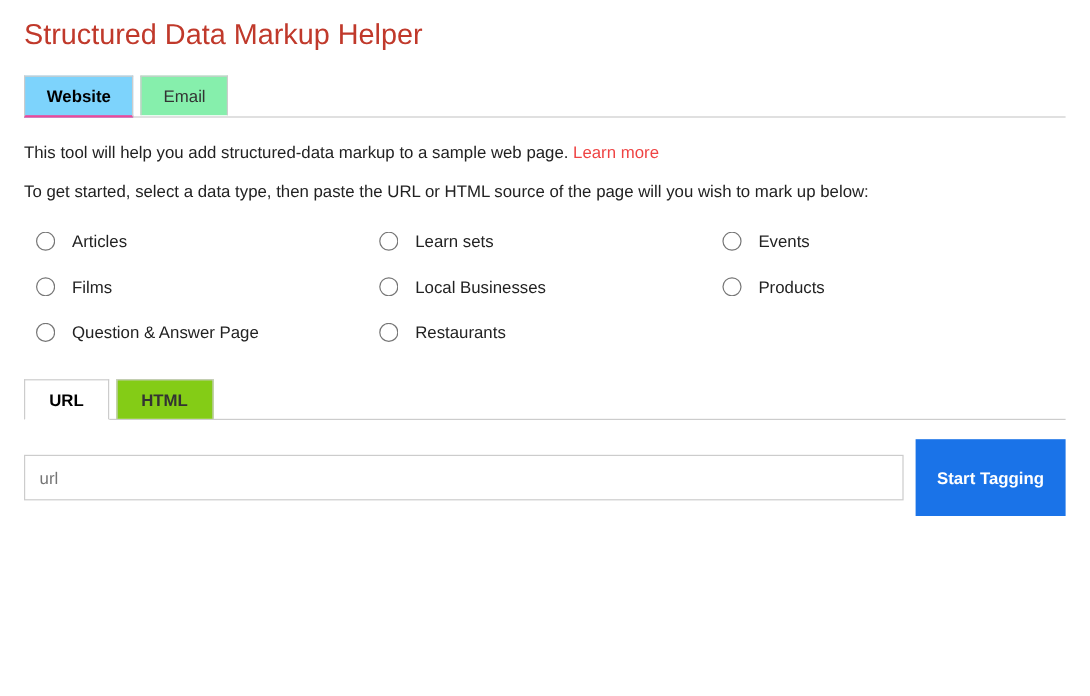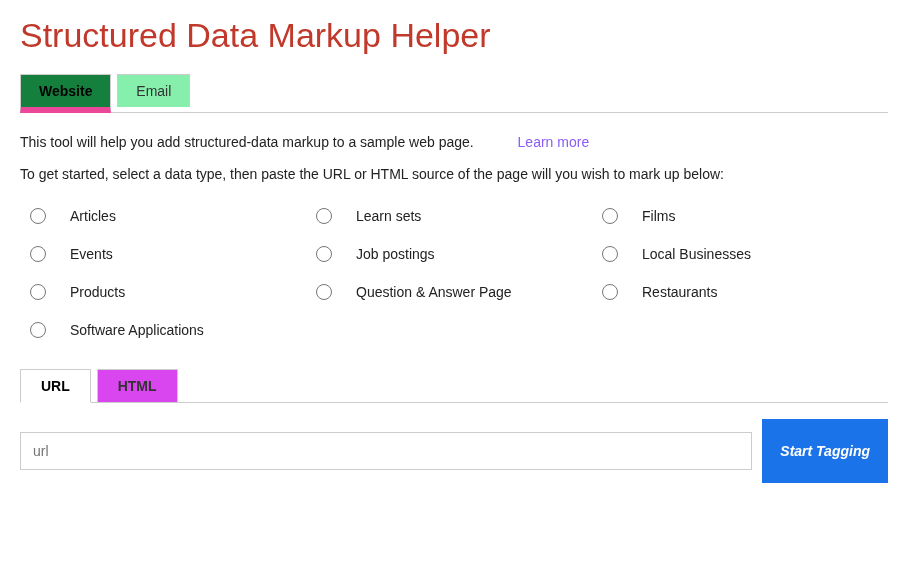--- a/index.html
+++ b/index.html
@@ -6,21 +6,21 @@
     body {
       font-family: Arial, sans-serif;
       font-size: 14px;
       color: #222;
       background: #fff;
       padding: 16px 20px;
       width: 908px;
     }
     h1 {
       color: #c0392b;
-      font-size: 34px;
+      font-size: 24px;
       font-weight: normal;
       margin-bottom: 18px;
     }
     .tabs-container {
       border-bottom: 1px solid #ccc;
       margin-bottom: 18px;
     }
     .tab {
       display: inline-block;
       padding: 8px 18px;
@@ -28,49 +28,48 @@
       font-size: 14px;
       border: 1px solid #ccc;
       border-bottom: none;
       background: #86efac;
       color: #333;
       margin-right: 2px;
       position: relative;
       top: 1px;
     }
     .tab.active {
-      background: #15803d;
+      background: #7dd3fc;
       font-weight: bold;
-      border-bottom: 6px solid #ec4899;
+      border-bottom: 2px solid #ec4899;
       color: #000;
     }
     .description {
       margin-bottom: 10px;
       line-height: 1.6;
     }
     .description a {
-      color: #8b5cf6;
+      color: #ef4444;
       text-decoration: none;
-      margin-left: 40px;
     }
     .instruction {
       margin-bottom: 22px;
       line-height: 1.6;
     }
     .radio-grid {
       display: grid;
       grid-template-columns: repeat(3, 1fr);
       row-gap: 22px;
       margin-bottom: 30px;
       padding-left: 10px;
     }
     .radio-item {
       display: flex;
       align-items: center;
-      gap: 24px;
+      gap: 14px;
       cursor: pointer;
     }
     .radio-item input[type="radio"] {
       width: 16px;
       height: 16px;
       cursor: pointer;
       accent-color: #1a73e8;
       flex-shrink: 0;
     }
     .radio-label {
@@ -81,21 +80,21 @@
       border-bottom: 1px solid #ccc;
       margin-bottom: 16px;
     }
     .input-tab {
       display: inline-block;
       padding: 8px 20px;
       cursor: pointer;
       font-size: 14px;
       border: 1px solid #ccc;
       border-bottom: none;
-      background: #d946ef;
+      background: #84cc16;
       color: #333;
       margin-right: 2px;
       position: relative;
       top: 1px;
       font-weight: bold;
     }
     .input-tab.active {
       background: #fff;
       border-bottom: 1px solid #fff;
       color: #000;
@@ -115,21 +114,20 @@
     }
     .start-btn {
       background: #1a73e8;
       color: #fff;
       border: none;
       padding: 24px 18px;
       font-size: 14px;
       cursor: pointer;
       white-space: nowrap;
       font-weight: bold;
-      font-style: italic;
     }
   </style>
 </head>
 <body>
 
 <h1>Structured Data Markup Helper</h1>
 
 <div class="tabs-container">
   <div class="tab active">Website</div>
   <div class="tab">Email</div>
@@ -150,32 +148,28 @@
   </label>
 
 
   <label class="radio-item">
     <input type="radio" name="datatype" style="">
     <span class="radio-label">Learn sets</span>
   </label>
 
   <label class="radio-item">
     <input type="radio" name="datatype" style="">
+    <span class="radio-label">Events</span>
+  </label>
+
+  <label class="radio-item">
+    <input type="radio" name="datatype" style="">
     <span class="radio-label">Films</span>
   </label>
 
-  <label class="radio-item">
-    <input type="radio" name="datatype" style="">
-    <span class="radio-label">Events</span>
-  </label>
-
-  <label class="radio-item">
-    <input type="radio" name="datatype" style="">
-    <span class="radio-label">Job postings</span>
-  </label>
 
   <label class="radio-item">
     <input type="radio" name="datatype" style="">
     <span class="radio-label">Local Businesses</span>
   </label>
 
   <label class="radio-item">
     <input type="radio" name="datatype" style="">
     <span class="radio-label">Products</span>
   </label>
@@ -183,24 +177,20 @@
   <label class="radio-item">
     <input type="radio" name="datatype" style="">
     <span class="radio-label">Question &amp; Answer Page</span>
   </label>
 
   <label class="radio-item">
     <input type="radio" name="datatype" style="">
     <span class="radio-label">Restaurants</span>
   </label>
 
-  <label class="radio-item">
-    <input type="radio" name="datatype" style="">
-    <span class="radio-label">Software Applications</span>
-  </label>
 
 
 </div>
 
 <div class="input-tabs-container">
   <div class="input-tab active">URL</div>
   <div class="input-tab">HTML</div>
 </div>
 
 <div class="url-row">

